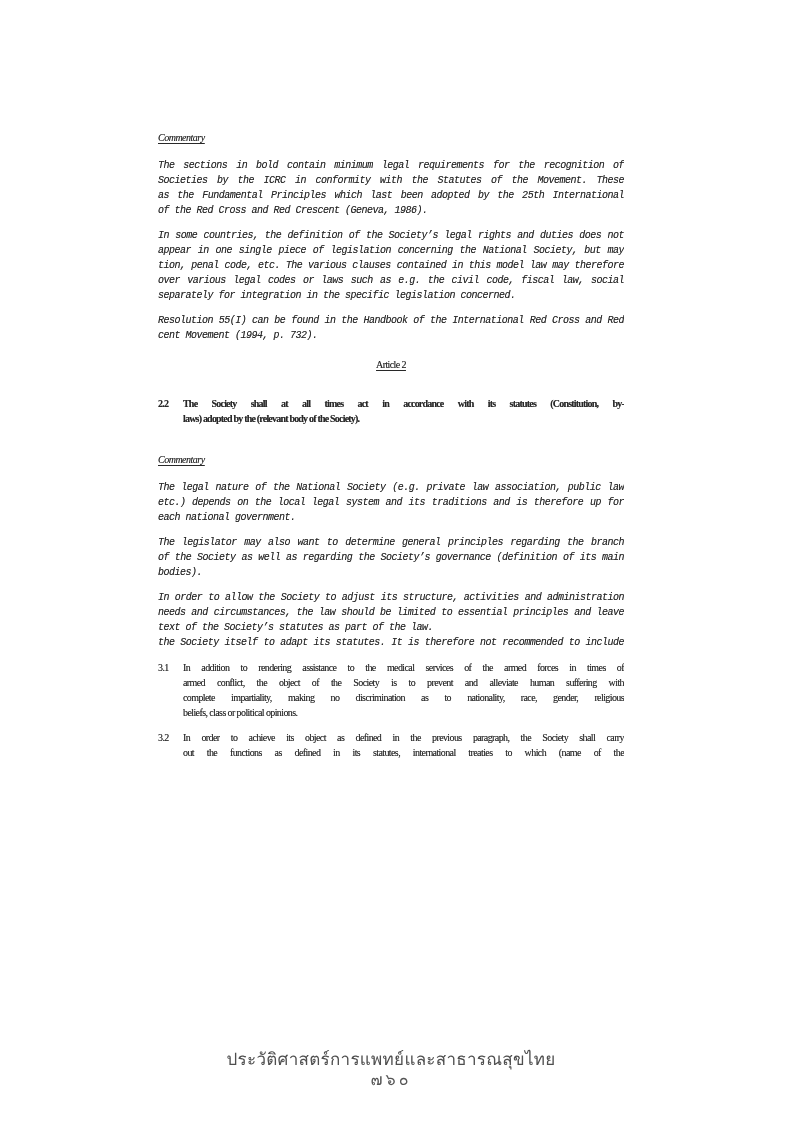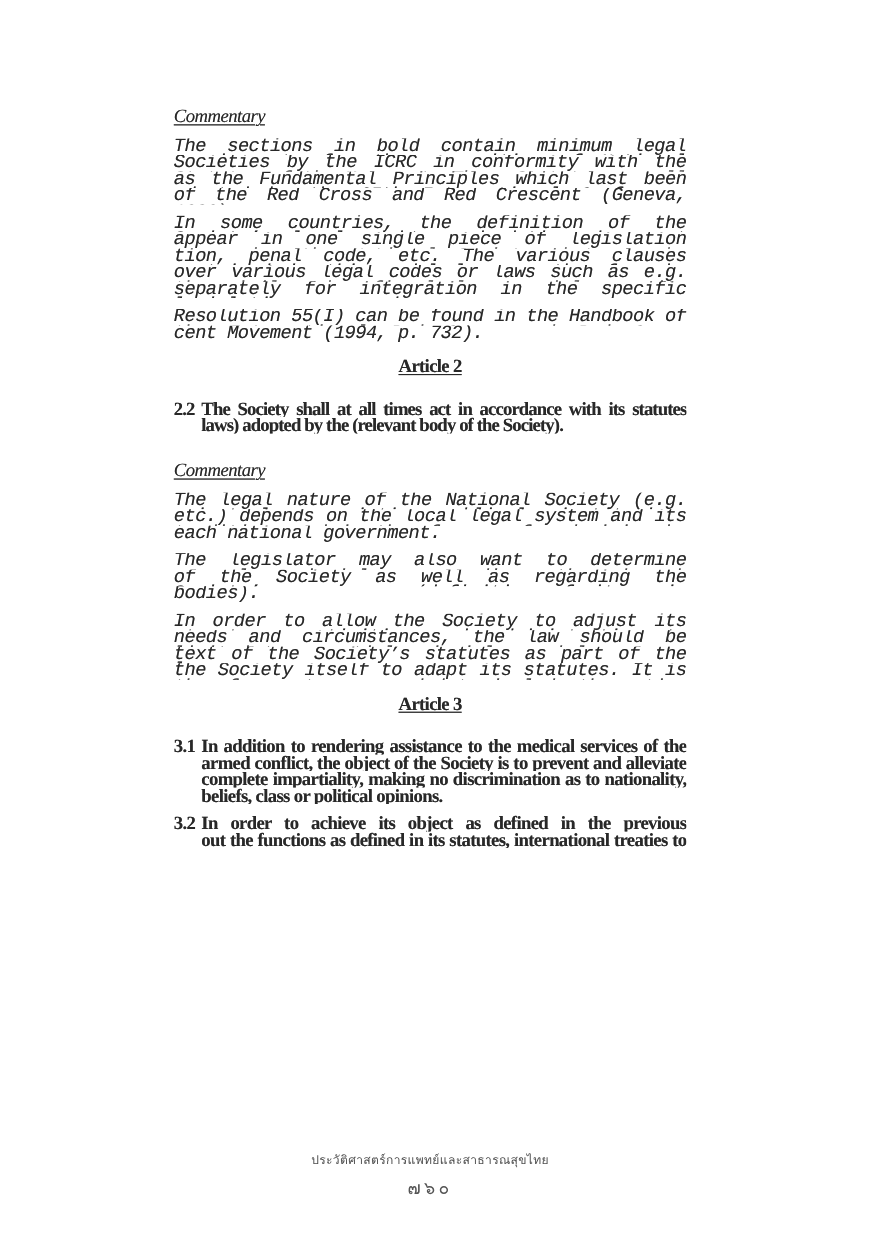--- a/index.html
+++ b/index.html
@@ -7,44 +7,44 @@
     width: 792px; height: 1123px;
     background: #ffffff;
     position: relative;
     overflow: hidden;
     font-family: "Liberation Serif", "DejaVu Serif", serif;
   }
   .doc {
     position: absolute;
     left: 158px; top: 0;
     width: 466px;
-    padding-top: 72px;
+    padding-top: 104px;
     color: #282828;
-    font-size: 17px;
+    font-size: 10px;
     line-height: 15px;
     text-shadow: 0 0 0.6px rgba(45,45,45,0.55);
   }
   .it    { font-style: italic;  letter-spacing: -0.5px; }
-  .roman { letter-spacing: -0.6px; font-weight: bold; }
+  .roman { letter-spacing: -0.6px; }
   .bold  { font-weight: bold;   letter-spacing: -0.8px; }
   .u { text-decoration: underline; text-underline-offset: 2px; text-decoration-thickness: 1px; }
   .subheading { margin: 26px 0 13px 0; }
   .article-heading { text-align: center; margin: 14px 0 24px 0; }
   .para { margin: 0 0 10px 0; font-family: Liberation Mono, monospace; }
   .numbered { position: relative; padding-left: 25px; margin: 0 0 10px 0; }
   .numbered .num { position: absolute; left: 0; top: 0; }
   .line { text-align: justify; text-align-last: left; overflow: hidden; max-height: 15px; }
   .line.j { text-align-last: justify; }
   .footer {
     position: absolute; left: 158px; width: 466px;
     text-align: center;
     color: #4e4e4e;
     font-family: "DejaVu Sans", "Liberation Sans", sans-serif;
   }
-  .footer-title  { top: 1045px; font-size: 11px; letter-spacing: 0.3px; }
+  .footer-title  { top: 1045px; font-size: 17px; letter-spacing: 0.3px; }
   .footer-number { top: 1067px; font-size: 16px; letter-spacing: 3px; color: #555555; }
 </style>
 </head>
 <body>
 
 <main class="doc">
     <div class="subheading it"><span class="u">Commentary</span></div>
     <div class="para it">
       <div class="line j">The sections in bold contain minimum legal requirements for the recognition of National</div>
       <div class="line j">Societies by the ICRC in conformity with the Statutes of the Movement. These Statutes as well</div>
@@ -78,21 +78,20 @@
       <div class="line j">The legislator may also want to determine general principles regarding the branch structure</div>
       <div class="line j">of the Society as well as regarding the Society’s governance (definition of its main governing</div>
       <div class="line">bodies).</div>
     </div>
     <div class="para it">
       <div class="line j">In order to allow the Society to adjust its structure, activities and administration to changing</div>
       <div class="line j">needs and circumstances, the law should be limited to essential principles and leave room for</div>
       <div class="line">text of the Society’s statutes as part of the law.</div>
       <div class="line j">the Society itself to adapt its statutes. It is therefore not recommended to include the entire</div>
     </div>
-    <div class="article-heading roman"><span class="u">Article 3</span></div>
     <div class="numbered roman">
       <span class="num">3.1</span>
       <div class="line j">In addition to rendering assistance to the medical services of the armed forces in times of</div>
       <div class="line j">armed conflict, the object of the Society is to prevent and alleviate human suffering with</div>
       <div class="line j">complete impartiality, making no discrimination as to nationality, race, gender, religious</div>
       <div class="line">beliefs, class or political opinions.</div>
     </div>
     <div class="numbered roman">
       <span class="num">3.2</span>
       <div class="line j">In order to achieve its object as defined in the previous paragraph, the Society shall carry</div>

